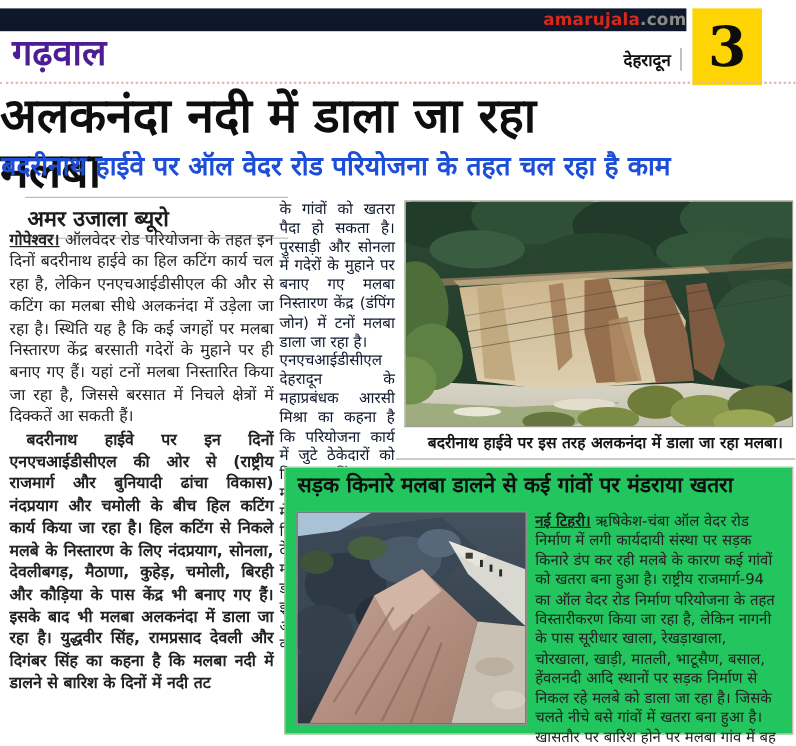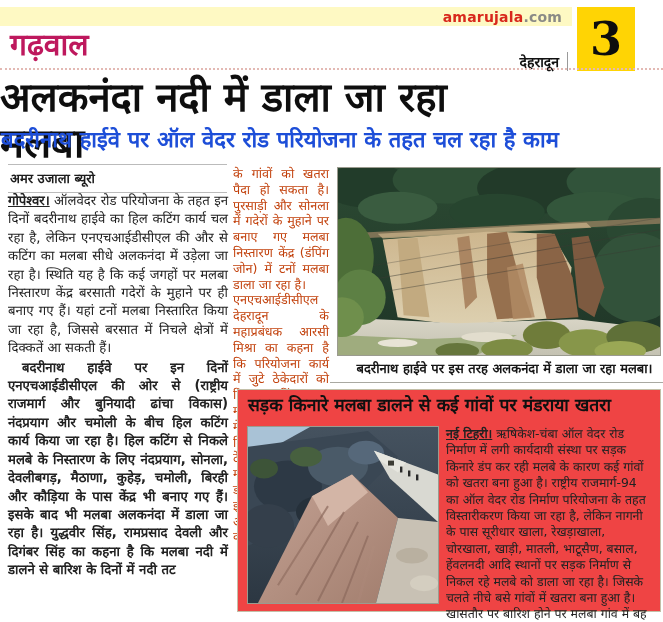--- a/index.html
+++ b/index.html
@@ -6,74 +6,74 @@
   body{
     width:663px;height:622px;position:relative;background:#ffffff;
     font-family:"DejaVu Sans","Liberation Sans",sans-serif;
     color:#1c1c1c;overflow:hidden;
   }
   .page{position:absolute;inset:0;}
 
   
   .topbar{
     position:absolute;left:0;top:7px;width:572px;height:19px;
-    background:#fef9c3;display:flex;align-items:center;justify-content:flex-end;
-    padding-right:10px;box-sizing:border-box;
+    background:#0f172a;display:flex;align-items:center;justify-content:flex-end;
+    box-sizing:border-box;
   }
   .site{font-weight:bold;font-size:14px;letter-spacing:.2px;}
   .site .brand{color:#d8281c;}
   .site .tld{color:#8a8a86;}
   .pagenum-box{
     position:absolute;left:577px;top:7px;width:58px;height:64px;
     background:#ffd404;display:flex;align-items:center;justify-content:center;
   }
   .pagenum{font-family:"DejaVu Serif","Liberation Serif",serif;
     font-weight:bold;font-size:46px;color:#0d0d0d;line-height:1;}
   .edition{
     position:absolute;left:10px;top:28px;
-    color:#be185d;font-weight:bold;font-size:30px;line-height:1.1;
+    color:#4c1d95;font-weight:bold;font-size:30px;line-height:1.1;
   }
   .dateline{
     position:absolute;left:0;top:40px;width:568px;
     display:flex;justify-content:flex-end;align-items:center;
-    font-size:14px;font-weight:bold;color:#111;margin-top:12px;
+    font-size:14px;font-weight:bold;color:#111;
   }
   .dateline .city{padding-right:8px;border-right:1px solid #9a9a9a;}
   .dateline .date{padding-left:8px;}
   .rule-dotted{
     position:absolute;left:0;top:68px;width:663px;height:0;
     border-top:2px dotted #e3b9b4;
   }
 
   
   .headline{
     position:absolute;left:0;top:74px;width:543px;
     font-size:40px;font-weight:bold;color:#0e0e0e;line-height:1.15;margin:0;
   }
   .subheadline{
     position:absolute;left:0;top:127px;width:560px;text-align:center;
     font-size:22px;font-weight:bold;color:#1d4ed8;line-height:1.2;margin:0;
   }
 
   
   .byline{
-    position:absolute;left:8px;top:164px;width:219px;
+    position:absolute;left:21px;top:164px;width:219px;
     border-top:1px solid #bbb;border-bottom:1px solid #bbb;
-    font-weight:bold;font-size:13px;padding:4px 2px 5px 2px;box-sizing:border-box;
+    font-weight:bold;font-size:18px;padding:4px 2px 5px 2px;box-sizing:border-box;
   }
   .col1{
     position:absolute;left:8px;top:192px;width:220px;height:428px;
     font-size:13.2px;line-height:18.4px;text-align:justify;color:#222;
   }
   .col1 p{margin:0;}
   .col1 p + p{text-indent:14px;margin-top:1px;font-weight:bold;}
   .lead{font-weight:bold;text-decoration:underline;}
   .col2{
     position:absolute;left:233px;top:166px;width:96px;height:222px;
-    font-size:12.6px;line-height:15.8px;text-align:justify;color:#c2410c;
+    font-size:12.6px;line-height:15.8px;text-align:justify;color:#0f172a;
   }
   .col2 p{margin:0;}
 
   
   .photo1{
     position:absolute;left:337px;top:167px;width:324px;height:189px;
     border:1px solid #9b9b8f;box-sizing:border-box;overflow:hidden;
   }
   .photo1 svg{display:block;width:100%;height:100%;}
   .caption1{
@@ -81,21 +81,21 @@
     font-weight:bold;font-size:13px;color:#161616;
   }
   .rule-under-caption{
     position:absolute;left:330px;top:382px;width:333px;height:0;
     border-top:1px solid #a9a9a2;
   }
 
   
   .story-box{
     position:absolute;left:237px;top:389px;width:424px;height:223px;
-    background:#ef4444;border:1px solid #c3bfa8;box-sizing:border-box;
+    background:#22c55e;border:1px solid #c3bfa8;box-sizing:border-box;
   }
   .story-box h3{
     margin:0;padding:5px 8px 2px 10px;
     font-size:17.5px;font-weight:bold;color:#101010;line-height:1.2;
   }
   .photo2{
     position:absolute;left:9px;top:36px;width:192px;height:178px;
     border:1px solid #9b9b8f;box-sizing:border-box;overflow:hidden;background:#57636e;
   }
   .photo2 svg{display:block;width:100%;height:100%;}

